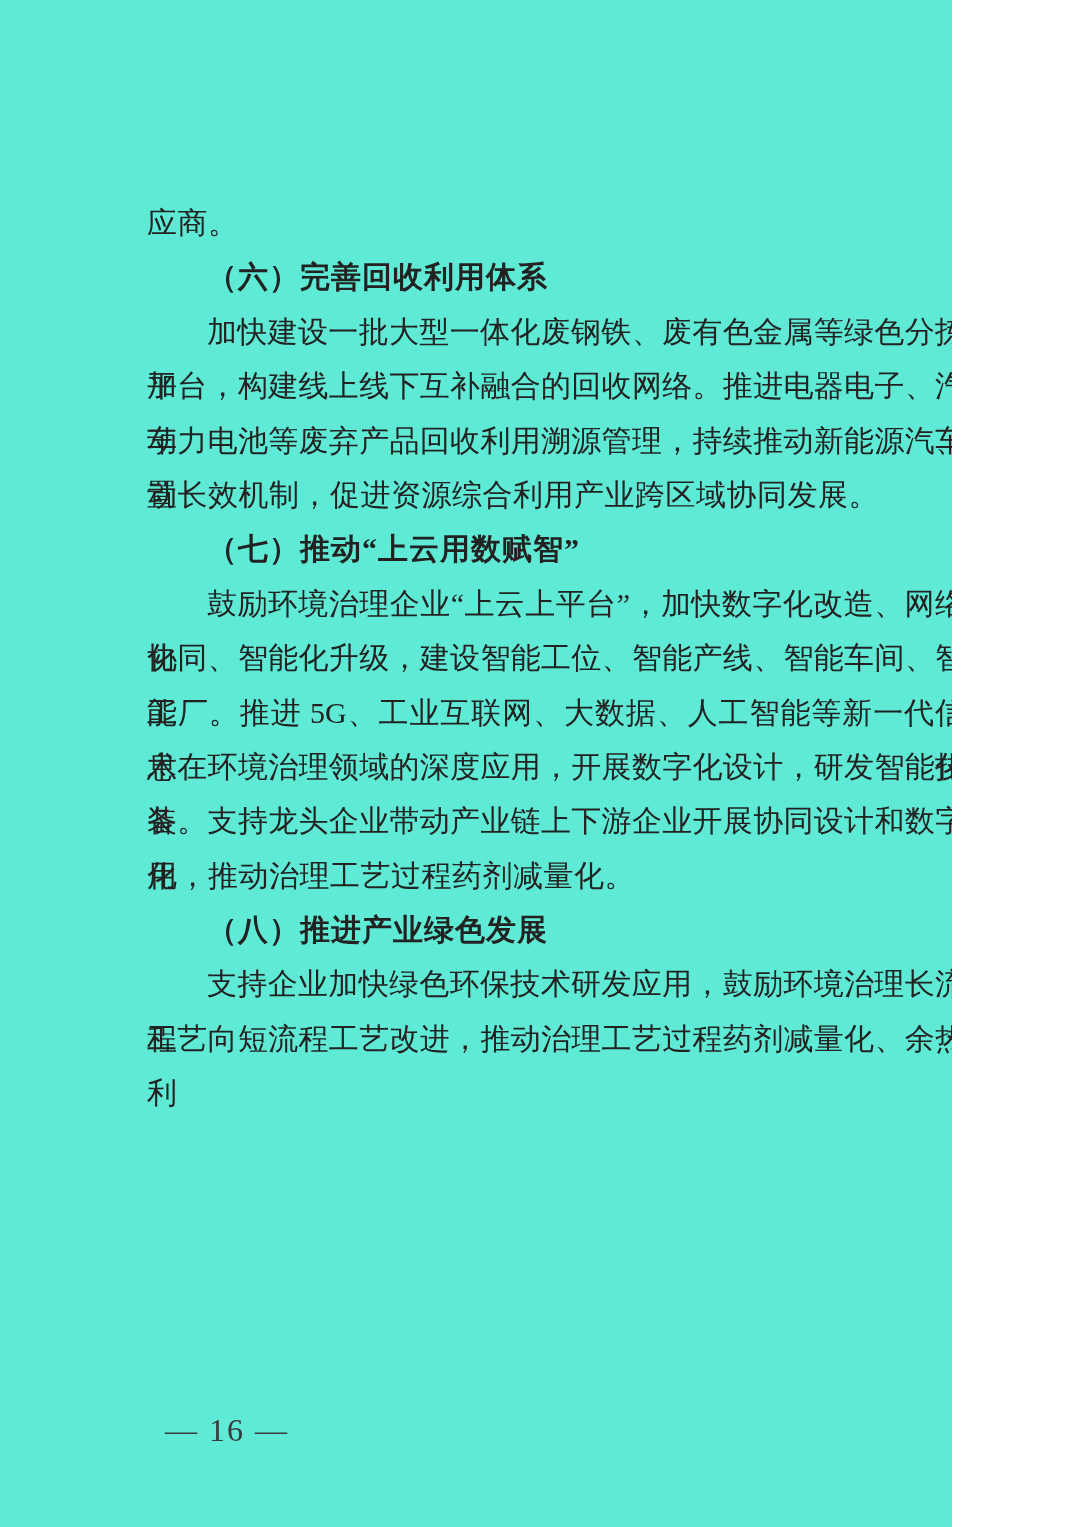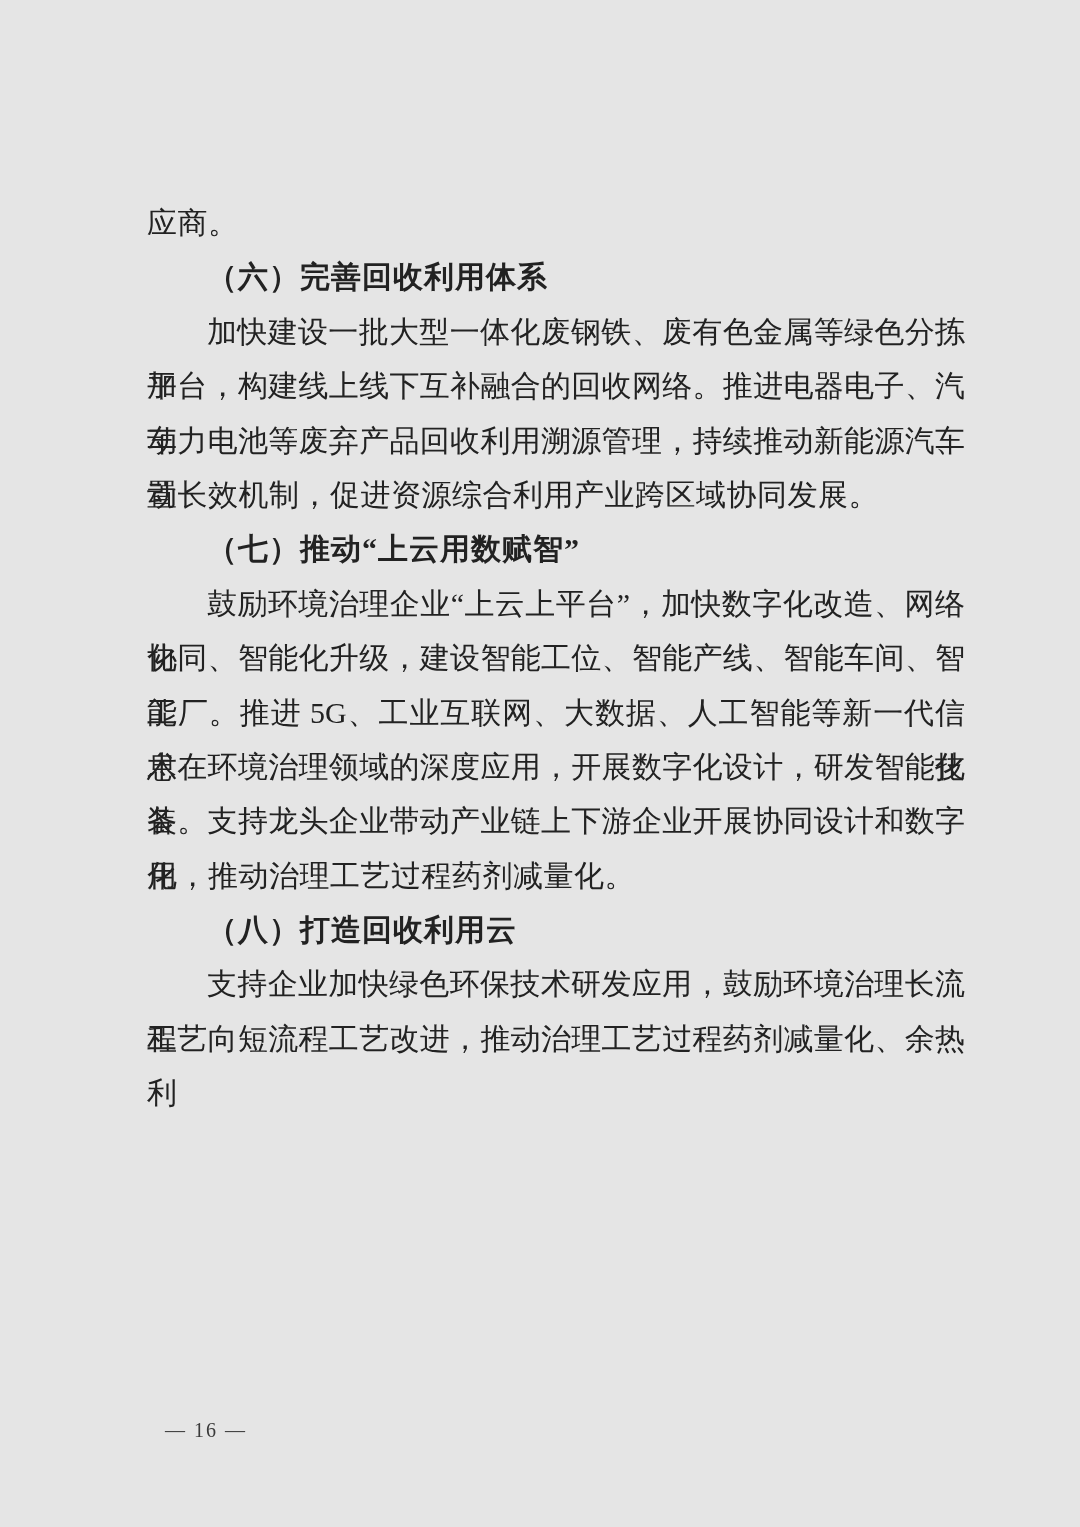--- a/index.html
+++ b/index.html
@@ -2,23 +2,23 @@
 <html><head>
 <meta charset="utf-8">
 <style>
   html, body {
     margin: 0;
     padding: 0;
     background: #ffffff;
   }
   .page {
     position: relative;
-    width: 1080px;
+    width: 952px;
     height: 1527px;
-    background: #e5e5e5;
+    background: #5eead4;
     overflow: hidden;
     font-family: "Liberation Serif", "DejaVu Serif", serif;
     color: #222222;
   }
   .text-block {
     position: absolute;
     left: 147px;
     top: 196px;
     width: 818px;
   }
@@ -47,21 +47,21 @@
   }
   .line.cont, .line.end {
     text-align: left;
   }
   .footer {
     position: absolute;
     left: 165px;
     top: 1408px;
     height: 44px;
     line-height: 44px;
-    font-size: 20px;
+    font-size: 32px;
     color: #3a3a3a;
     letter-spacing: 2px;
   }
 </style>
 </head>
 <body>
 
 <div class="page">
   <div class="text-block">
     <div class="line cont">应商。</div>
@@ -70,19 +70,19 @@
     <div class="line full">平台，构建线上线下互补融合的回收网络。推进电器电子、汽车、</div>
     <div class="line full">动力电池等废弃产品回收利用溯源管理，持续推动新能源汽车动</div>
     <div class="line end">置长效机制，促进资源综合利用产业跨区域协同发展。</div>
     <div class="line heading">（七）推动“上云用数赋智”</div>
     <div class="line para-start">鼓励环境治理企业“上云上平台”，加快数字化改造、网络化</div>
     <div class="line full">协同、智能化升级，建设智能工位、智能产线、智能车间、智能</div>
     <div class="line full">工厂。推进 5G、工业互联网、大数据、人工智能等新一代信息技</div>
     <div class="line full">术在环境治理领域的深度应用，开展数字化设计，研发智能化装</div>
     <div class="line full">备。支持龙头企业带动产业链上下游企业开展协同设计和数字化</div>
     <div class="line end">用，推动治理工艺过程药剂减量化。</div>
-    <div class="line heading">（八）打造回收利用云</div>
+    <div class="line heading">（八）推进产业绿色发展</div>
     <div class="line para-start">支持企业加快绿色环保技术研发应用，鼓励环境治理长流程</div>
     <div class="line full">工艺向短流程工艺改进，推动治理工艺过程药剂减量化、余热利</div>
   </div>
 
   <div class="footer">— 16 —</div>
 </div>
 
 </body></html>

